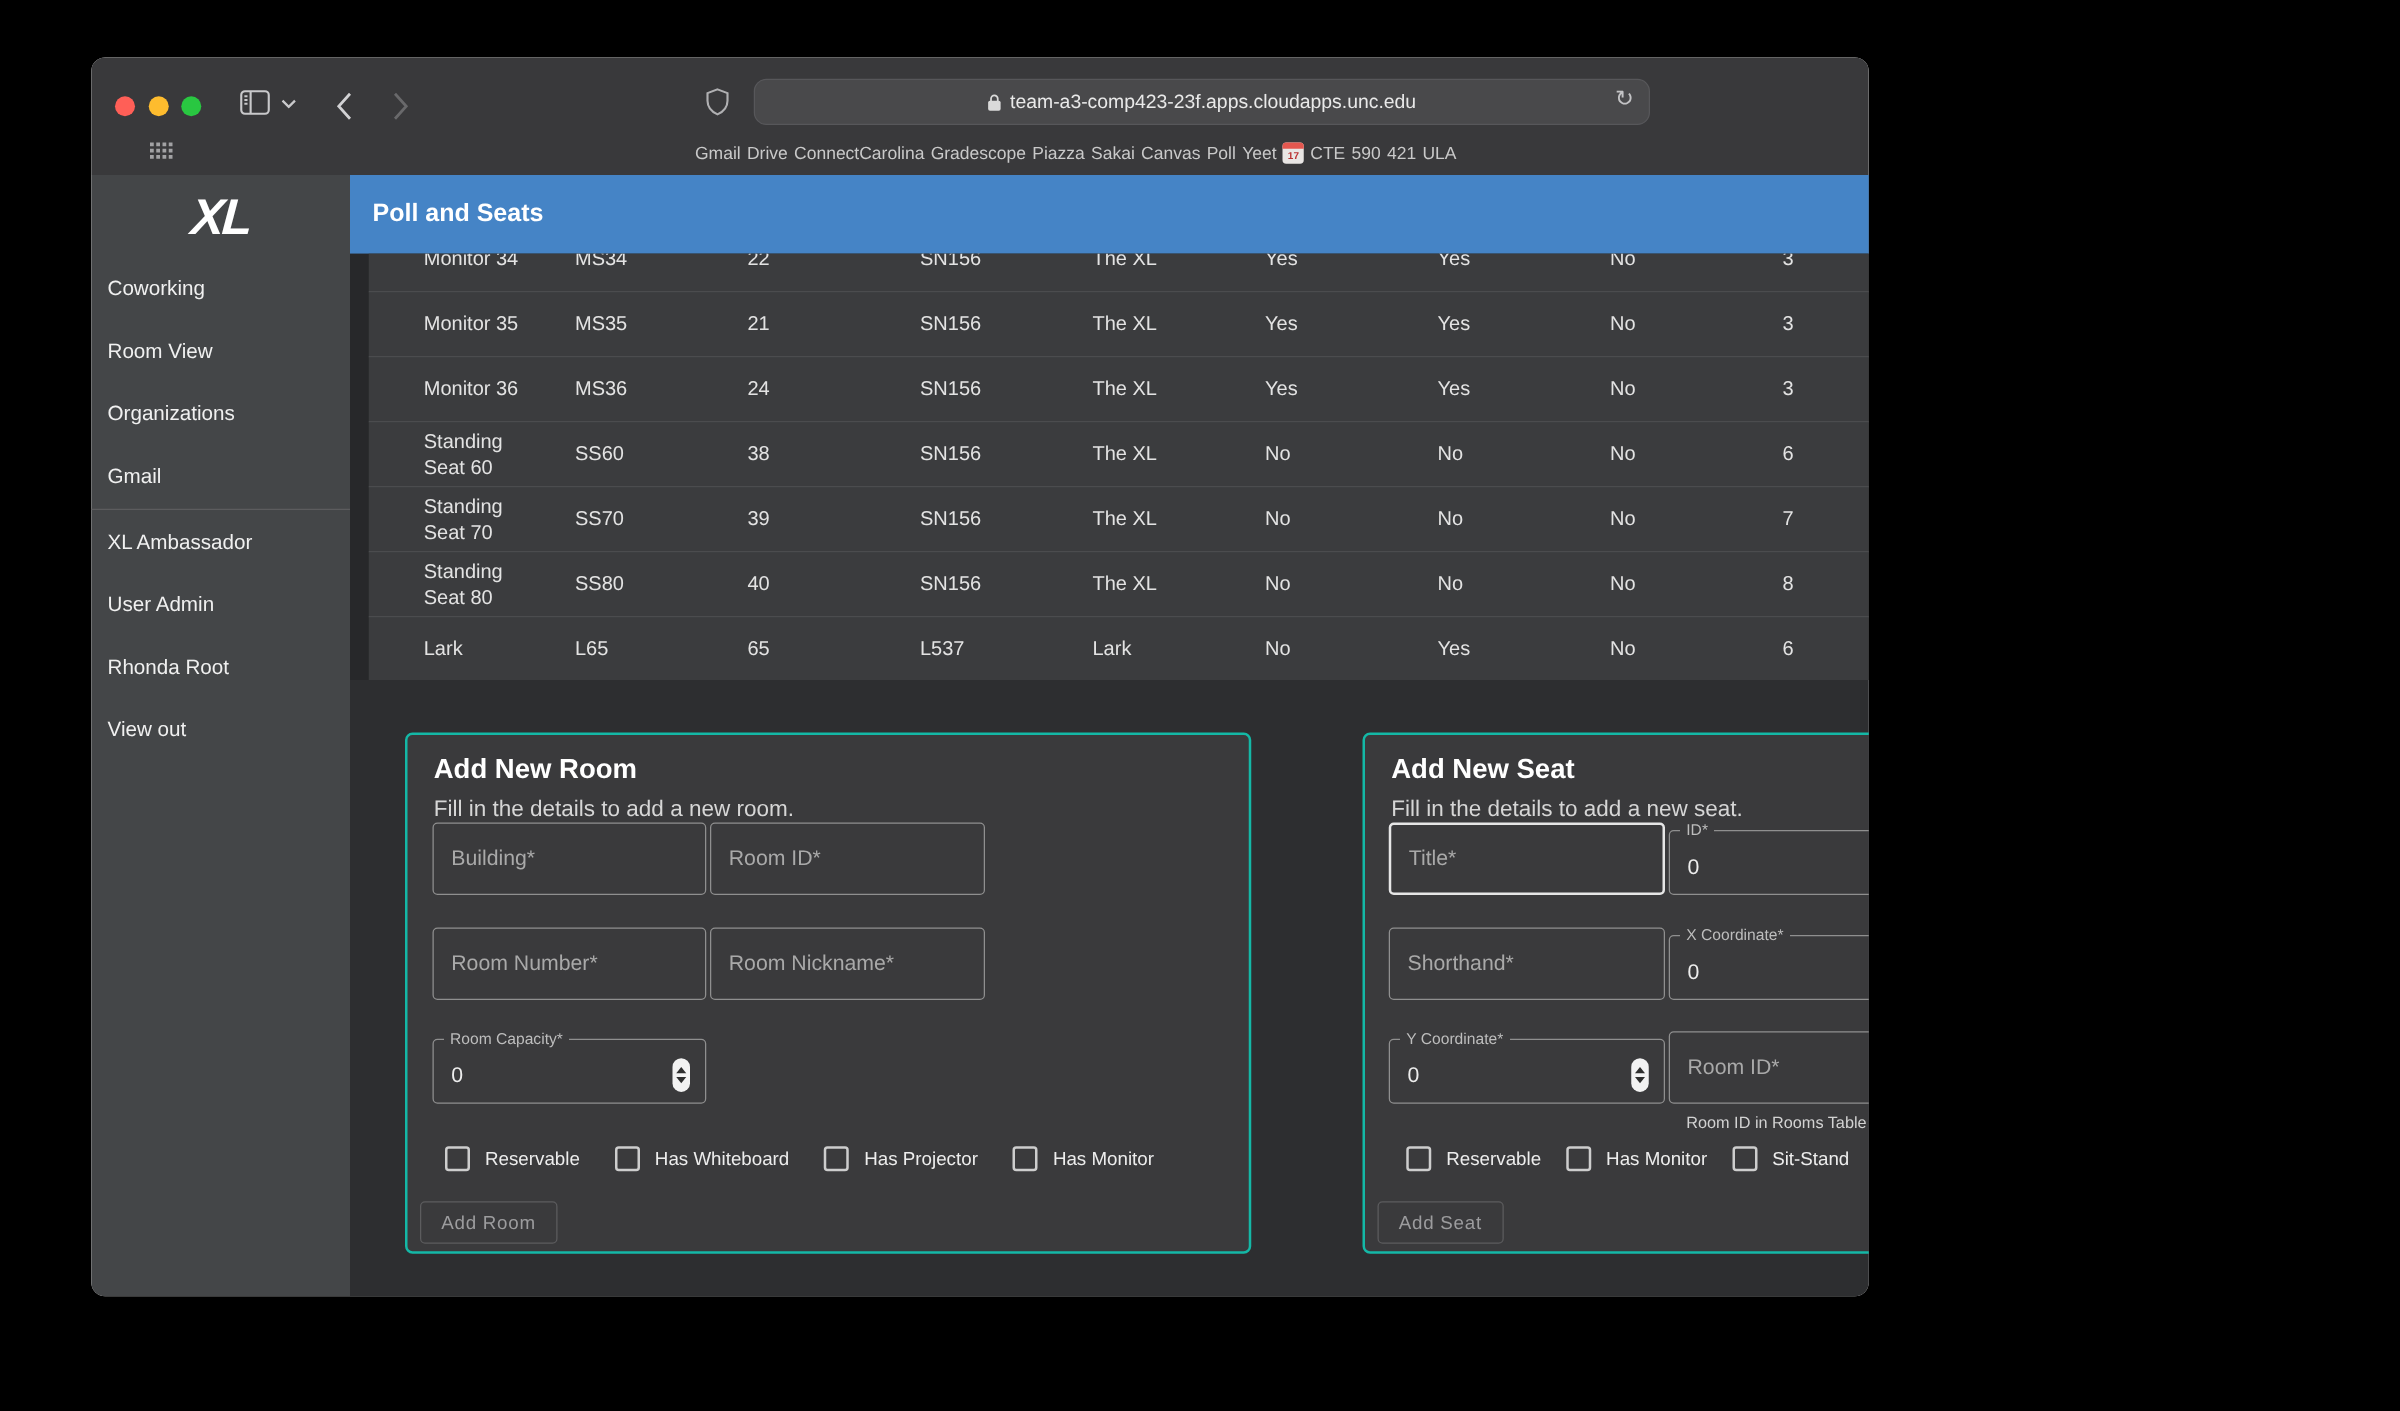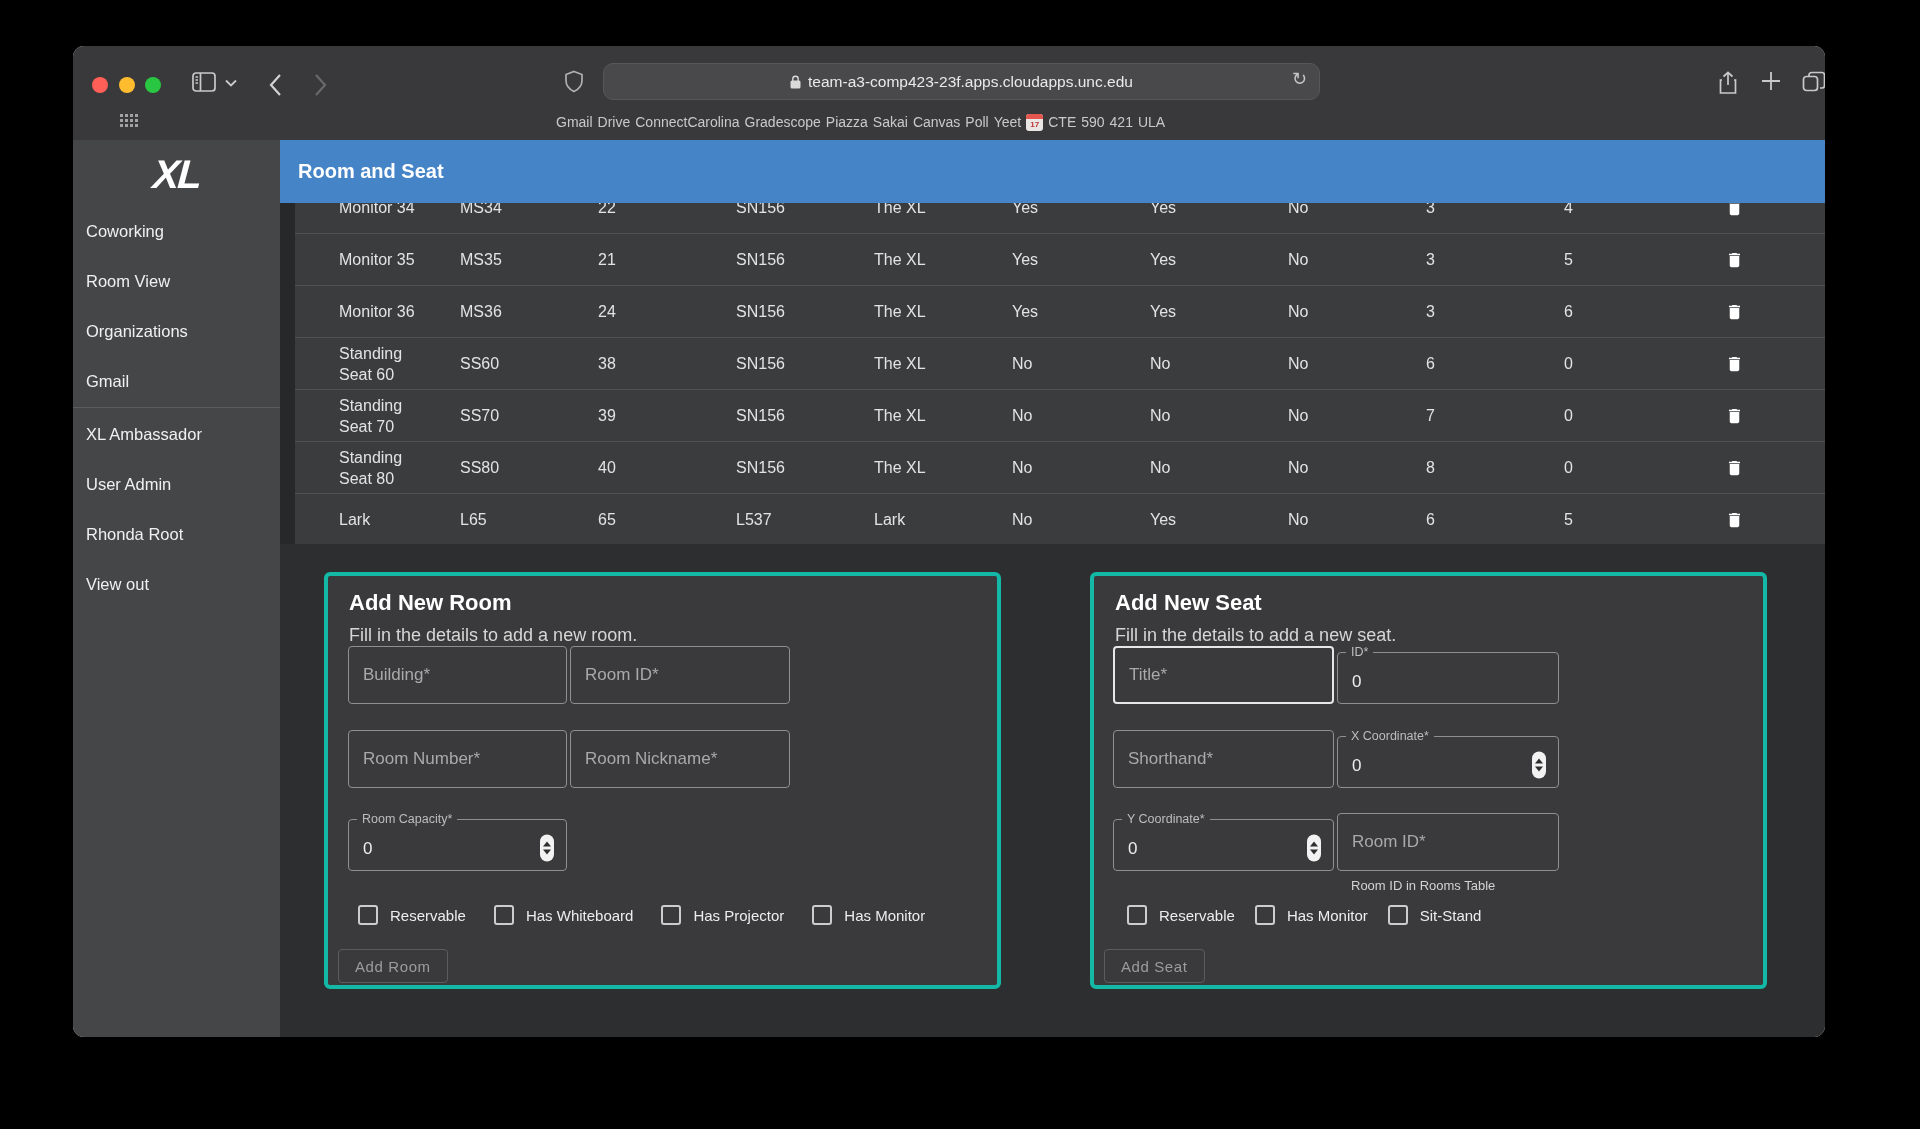--- a/index.html
+++ b/index.html
@@ -1,20 +1,20 @@
 <!DOCTYPE html>
 <html><head>
 <meta charset="utf-8">
 <style>
   * { margin:0; padding:0; box-sizing:border-box; }
   html,body { width:1920px; height:1129px; background:#000; overflow:hidden;
               font-family:"Liberation Sans", sans-serif; }
 
   
-  .window { position:absolute; left:73px; top:46px; width:1752px; height:991px;
+  .window { position:absolute; left:73px; top:46px; width:1422px; height:991px;
             border-radius:11px; overflow:hidden; background:#e5e5e5;
             box-shadow:0 25px 70px rgba(0,0,0,.65); }
 
   
   .titlebar { position:absolute; left:0; top:0; width:100%; height:94px; background:#39393b; }
   .light { position:absolute; top:31px; width:16px; height:16px; border-radius:50%; }
   .light.red    { left:19px; background:#ff5f57; }
   .light.yellow { left:46px; background:#febc2e; }
   .light.green  { left:72px; background:#29c741; }
   .tbicon { position:absolute; top:26px; color:#c9c9cb; }
@@ -63,22 +63,22 @@
   .rows { margin-top:-21px; }
   .trow { display:grid;
           grid-template-columns:165px 138px 138px 138px 138px 138px 138px 138px 138px 138px 131px;
           height:52px; background:#3b3c3e; border-bottom:1px solid #525254;
           align-items:center; color:#e3e3e3; font-size:16px; }
   .tc { line-height:21px; }
   .tc.c0 { padding-left:44px; padding-right:36px; }
   .trashbtn { margin-left:23px; width:24px; height:24px; display:flex; align-items:center; }
 
   
-  .card { position:absolute; top:432px; width:677px; height:417px; background:#3a3a3c;
-          border:4px solid #14b8a6; border-radius:6px; }
+  .card { position:absolute; top:446px; width:677px; height:417px; background:#3a3a3c;
+          border:2px solid #14b8a6; border-radius:6px; }
   .card.room { left:44px; }
   .card.seat { left:810px; }
   .cardtitle { position:absolute; left:21px; top:14px; color:#fff; font-size:22px; font-weight:bold; }
   .cardsub   { position:absolute; left:21px; top:49px; color:#d6d6d6; font-size:18px; }
   .input { position:absolute; height:58px; border:1px solid #8f8f8f; border-radius:4px;
            color:#a9a9a9; font-size:17px; line-height:56px; padding-left:14px; }
   .input.focused { border:2px solid #e6e6e6; line-height:54px; }
   fieldset.notch { position:absolute; height:58px; border:1px solid #8f8f8f; border-radius:4px; }
   fieldset.notch legend { margin-left:8px; padding:0 5px; font-size:12.5px; color:#bdbdbd; line-height:1; }
   .numval { position:absolute; left:14px; top:50%; transform:translateY(-46%);
@@ -218,21 +218,21 @@
         <div class="sdivider"></div>
         <div class="navitem">XL Ambassador</div>
         <div class="navitem">User Admin</div>
         <div class="navitem">Rhonda Root</div>
         <div class="navitem">View out</div>
       </div>
     </div>
 
     <div class="main">
       <div class="pageheader">
-        <h1>Room and Seat</h1>
+        <h1>Poll and Seats</h1>
       </div>
 
       <div class="tableclip">
         <div class="rows">
 
           <div class="trow">
             <div class="tc c0">Monitor 34</div>
             <div class="tc">MS34</div>
             <div class="tc">22</div>
             <div class="tc">SN156</div>

